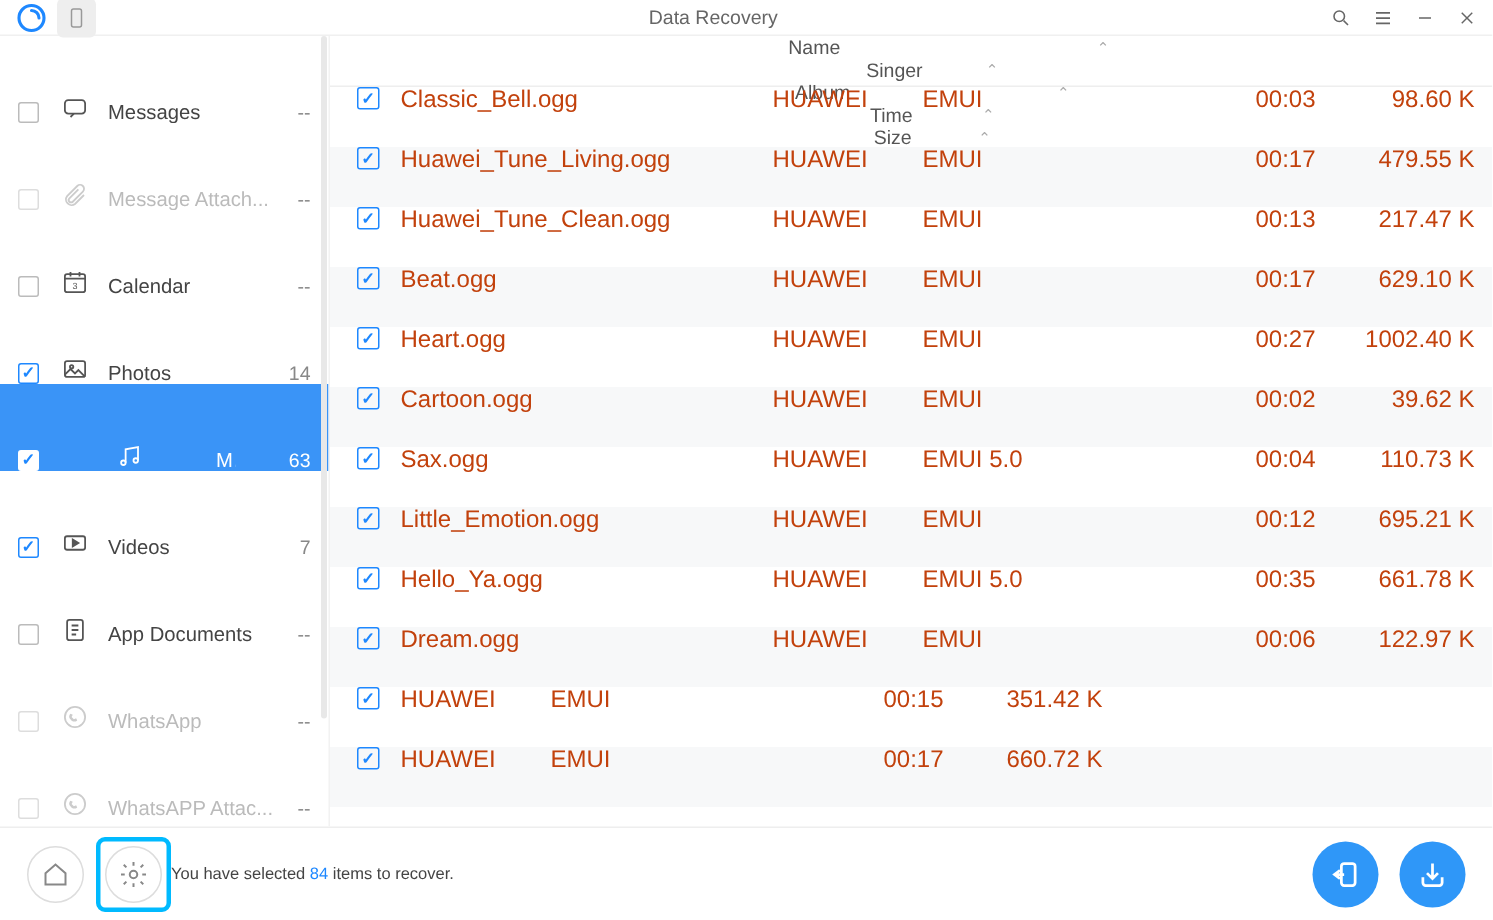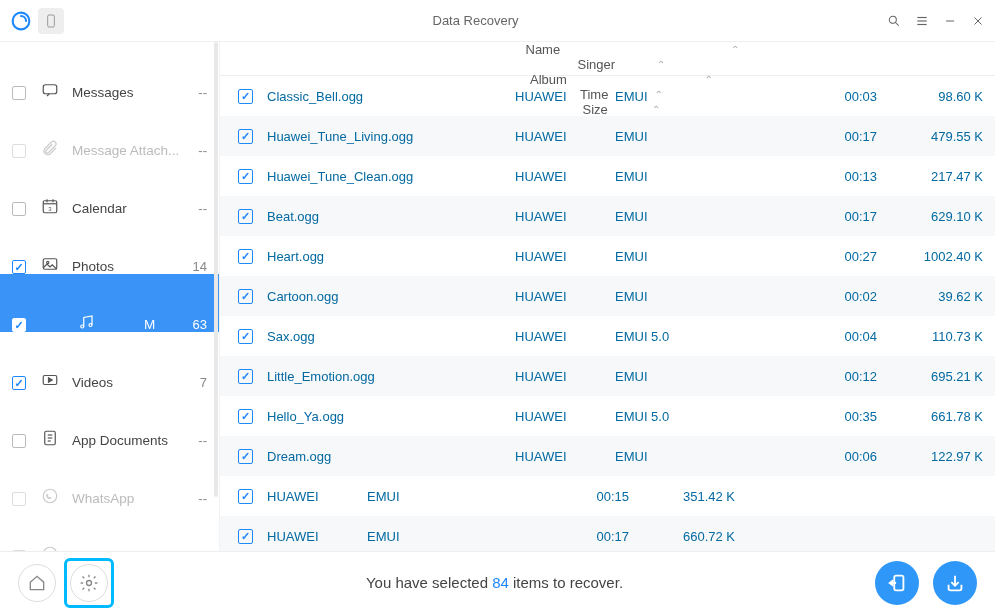--- a/index.html
+++ b/index.html
@@ -1,19 +1,19 @@
 <!DOCTYPE html>
 <html><head>
 <meta charset="utf-8">
 <style>
 * { margin: 0; padding: 0; box-sizing: border-box; font-family: -apple-system, BlinkMacSystemFont, "Segoe UI", Arial, sans-serif; }
 body { width: 995px; height: 613px; background: #fff; overflow: hidden; display: flex; flex-direction: column; }
 
 
-.titlebar { height: 42px; display: flex; align-items: center; padding: 0 10px; border-bottom: 1px solid #f0f0f0; }
+.titlebar { height: 24px; display: flex; align-items: center; padding: 0 10px; border-bottom: 1px solid #f0f0f0; }
 .titlebar .tb-left { display: flex; align-items: center; gap: 6px; }
 .titlebar .logo { width: 22px; height: 22px; display:flex; align-items:center; justify-content:center; }
 .titlebar .tab-btn { width: 26px; height: 26px; border-radius: 4px; background: #eee; display:flex; align-items:center; justify-content:center; color:#888;}
 .titlebar .title { flex: 1; text-align: center; font-size: 13px; color: #666; }
 .titlebar .tb-right { display: flex; align-items: center; gap: 14px; color:#555;}
 .titlebar .win-btn { width:14px; height:14px; display:flex; align-items:center; justify-content:center; cursor:pointer; font-size:14px; }
 
 
 .main { flex: 1; display: flex; overflow: hidden; }
 
@@ -43,36 +43,36 @@
 .table-head .col .arr { color:#aaa; font-size:10px;}
 .col-name{ width:248px; padding-left:22px;}
 .col-singer{ width:100px;}
 .col-album{ width:195px;}
 .col-time{ width:95px; justify-content:flex-end;}
 .col-time .arr{margin-left:18px;}
 .col-size{ width:90px; justify-content:flex-end;}
 .col-size .arr{margin-left:12px;}
 
 .table-body { flex:1; overflow-y:auto;}
-.row { display:flex; align-items:center; height:40px; padding-left:18px; font-size:13px; color:#0369a1;}
+.row { display:flex; height:40px; padding-left:18px; font-size:16px; color:#c2410c;}
 .row:nth-child(even){ background:#f7f8f9;}
 .row .rchk { width:15px; height:15px; border:1px solid #1e88ff; border-radius:2px; margin-right:14px; display:flex; align-items:center; justify-content:center; flex-shrink:0;}
 .row .rchk::after{ content:"✓"; color:#1e88ff; font-size:11px; font-weight:bold;}
 .row .rname{ width:248px; padding-left:0;}
 .row .rsinger{ width:100px;}
 .row .ralbum{ width:195px;}
 .row .rtime{ width:95px; text-align:right; padding-right:28px;}
 .row .rsize{ width:90px; text-align:right; padding-right:12px;}
 
 
 .footer { height:62px; border-top:1px solid #eee; display:flex; align-items:center; padding:0 18px;}
 .footer .fleft { display:flex; align-items:center; gap:8px;}
 .round-btn { width:38px; height:38px; border-radius:50%; border:1px solid #ddd; display:flex; align-items:center; justify-content:center; cursor:pointer; color:#777; background:#fff;}
 .highlight-box { border:3px solid #00baff; border-radius:6px; padding:3px;}
-.footer .fcenter { flex:1; text-align:center; font-size:15px; color:#444;}
+.footer .fcenter { flex:1; font-size:11px; color:#444;}
 .footer .fcenter .num{ color:#1e88ff; }
 .footer .fright { display:flex; align-items:center; gap:14px;}
 .action-btn { width:44px; height:44px; border-radius:50%; background:#2f97f8; display:flex; align-items:center; justify-content:center; cursor:pointer; color:#fff;}
 .action-btn svg { stroke:#fff; fill:none;}
 
 svg { display:block; }
 </style>
 </head>
 <body>
 

